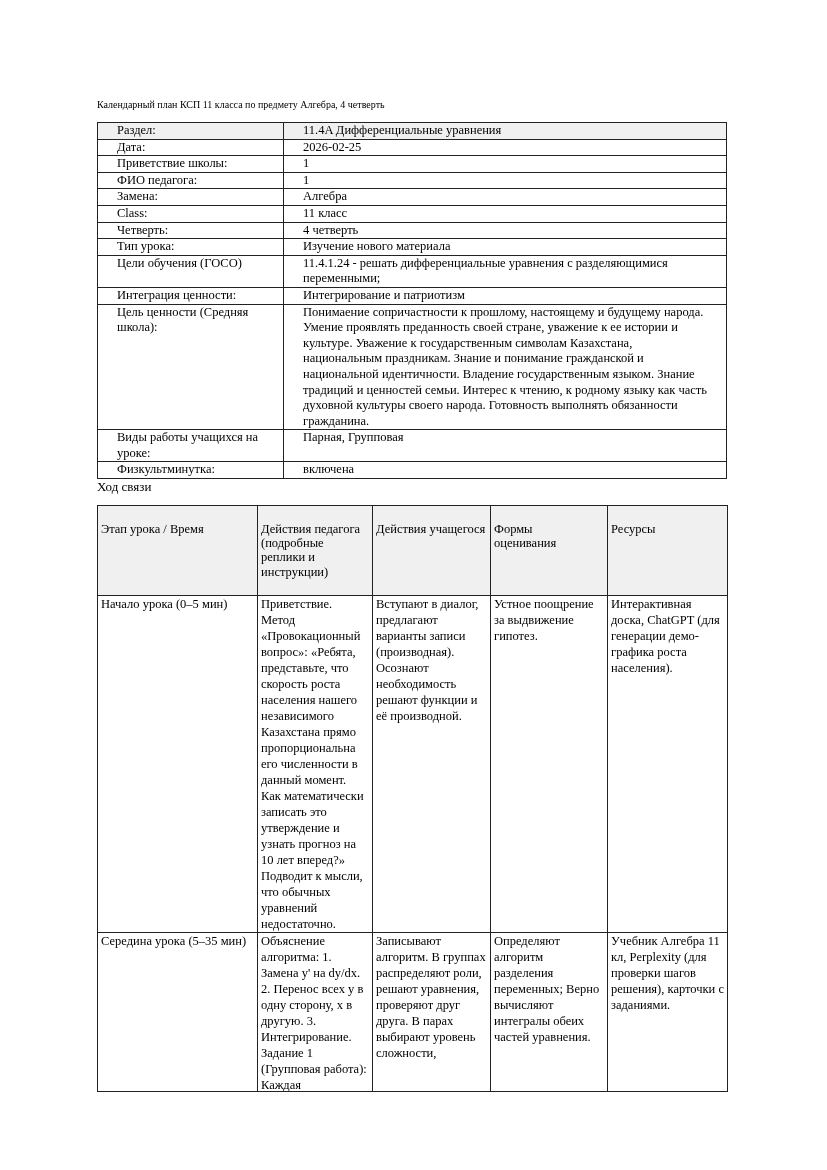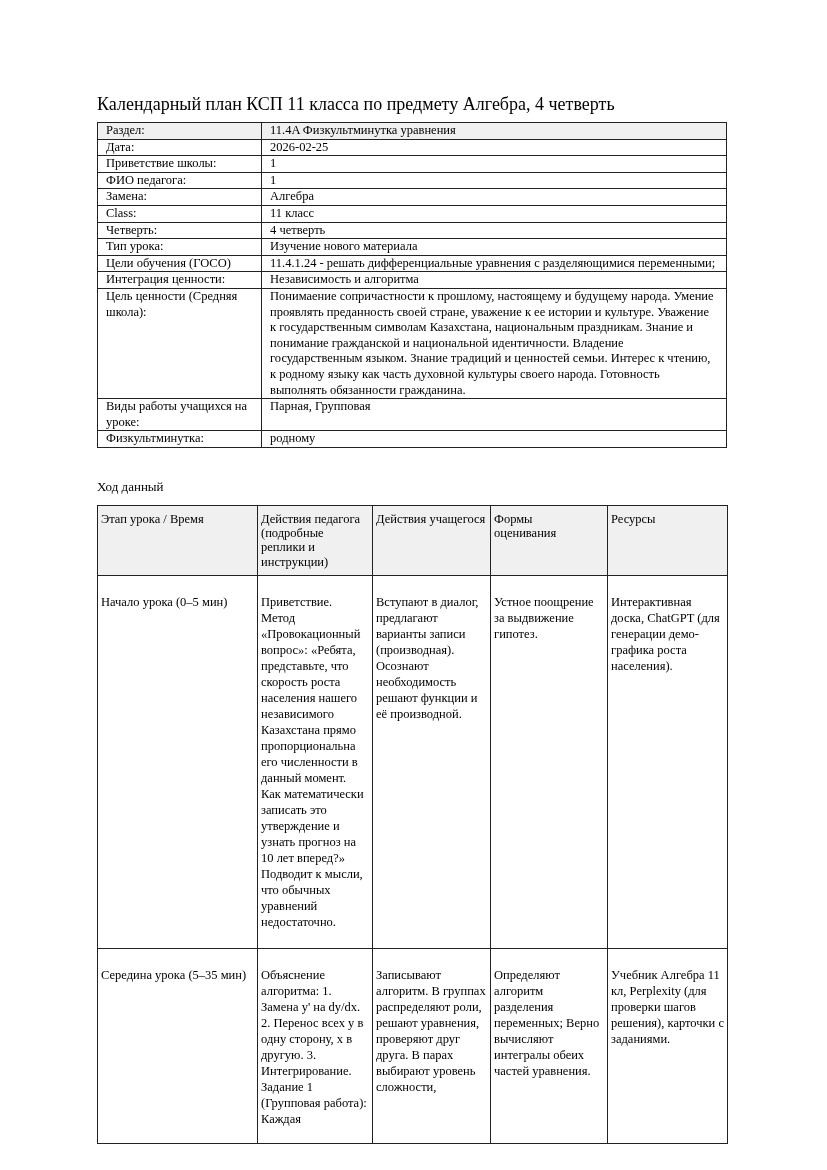--- a/index.html
+++ b/index.html
@@ -12,21 +12,21 @@
     height: 1170px;
     position: relative;
     font-family: "Liberation Serif", serif;
     color: #000000;
   }
   .title {
     position: absolute;
     left: 97px;
     top: 97px;
     width: 630px;
-    font-size: 18px;
+    font-size: 10px;
     line-height: 15px;
   }
   table {
     position: absolute;
     left: 97px;
     border-collapse: collapse;
     table-layout: fixed;
     width: 630px;
   }
   td, th {
@@ -35,61 +35,61 @@
     text-align: left;
     font-weight: normal;
     font-size: 12.5px;
     word-wrap: break-word;
   }
   
   .info-table {
     top: 122px;
   }
   .info-table td {
-    padding: 0 8px;
+    padding: 0 19px;
     line-height: 15.6px;
   }
   .info-table td.lbl { width: 147px; }
   .gray { background: #f0f0f0; }
   
   .section-heading {
     position: absolute;
     left: 97px;
     top: 479px;
     font-size: 13px;
   }
   
   .lesson-table { top: 505px; }
   .lesson-table th {
-    padding: 6px 3px;
+    padding: 16px 3px;
     line-height: 14.2px;
     background: #f0f0f0;
     height: 54px;
     overflow: hidden;
   }
   .lesson-table th.h4 { padding-right: 22px; }
   .lesson-table td { padding: 0; }
   .lesson-table td > div {
-    padding: 18px 3px;
+    padding: 0 3px;
     line-height: 16px;
     overflow: hidden;
   }
   tr.r1 > td > div { height: 336px; }
   tr.r2 > td > div { height: 158px; }
 </style>
 </head>
 <body>
 
 <div class="title">Календарный план КСП 11 класса по предмету Алгебра, 4 четверть</div>
 
 <table class="info-table">
   <tbody>
       <tr>
     <td class="lbl gray">Раздел:</td>
-    <td class="gray">11.4A Физкультминутка уравнения</td>
+    <td class="gray">11.4A Дифференциальные уравнения</td>
   </tr>
   <tr>
     <td class="lbl">Дата:</td>
     <td>2026-02-25</td>
   </tr>
   <tr>
     <td class="lbl">Приветствие школы:</td>
     <td>1</td>
   </tr>
   <tr>
@@ -111,38 +111,38 @@
   <tr>
     <td class="lbl">Тип урока:</td>
     <td>Изучение нового материала</td>
   </tr>
   <tr>
     <td class="lbl">Цели обучения (ГОСО)</td>
     <td>11.4.1.24 - решать дифференциальные уравнения с разделяющимися переменными;</td>
   </tr>
   <tr>
     <td class="lbl">Интеграция ценности:</td>
-    <td>Независимость и алгоритма</td>
+    <td>Интегрирование и патриотизм</td>
   </tr>
   <tr>
     <td class="lbl">Цель ценности (Средняя школа):</td>
     <td>Понимаение сопричастности к прошлому, настоящему и будущему народа. Умение проявлять преданность своей стране, уважение к ее истории и культуре. Уважение к государственным символам Казахстана, национальным праздникам. Знание и понимание гражданской и национальной идентичности. Владение государственным языком. Знание традиций и ценностей семьи. Интерес к чтению, к родному языку как часть духовной культуры своего народа. Готовность выполнять обязанности гражданина.</td>
   </tr>
   <tr>
     <td class="lbl">Виды работы учащихся на уроке:</td>
     <td>Парная, Групповая</td>
   </tr>
   <tr>
     <td class="lbl">Физкультминутка:</td>
-    <td>родному</td>
+    <td>включена</td>
   </tr>
 </tbody>
   </table>
 
-<div class="section-heading">Ход данный</div>
+<div class="section-heading">Ход связи</div>
 
 <table class="lesson-table">
   <colgroup>
     <col style="width:160px">
     <col style="width:115px">
     <col style="width:118px">
     <col style="width:117px">
     <col style="width:120px">
   </colgroup>
   <tbody>

